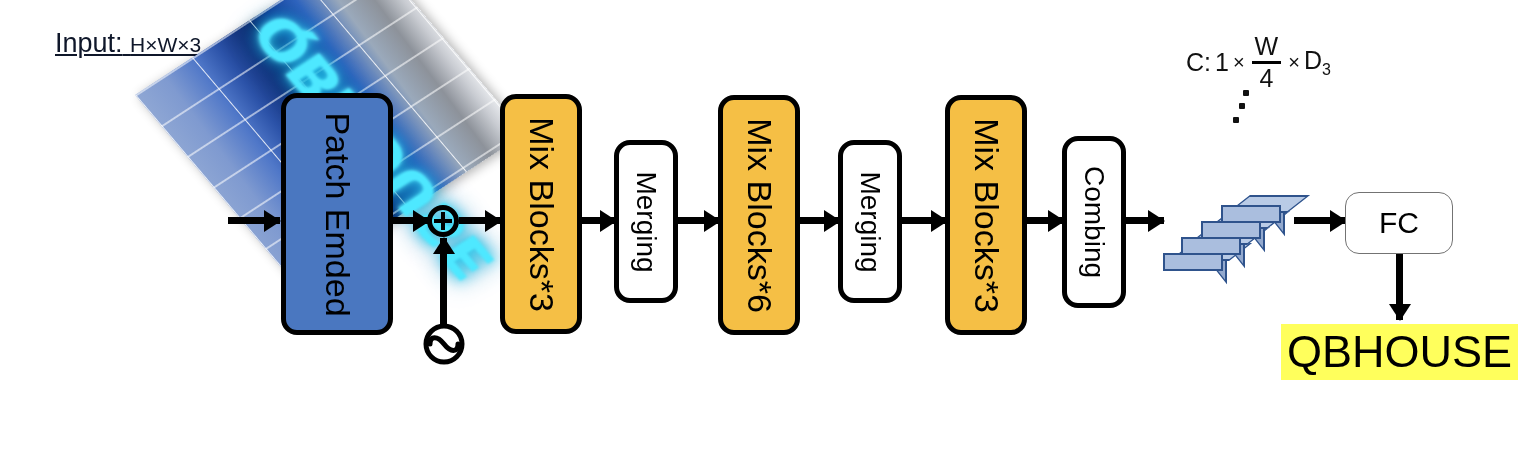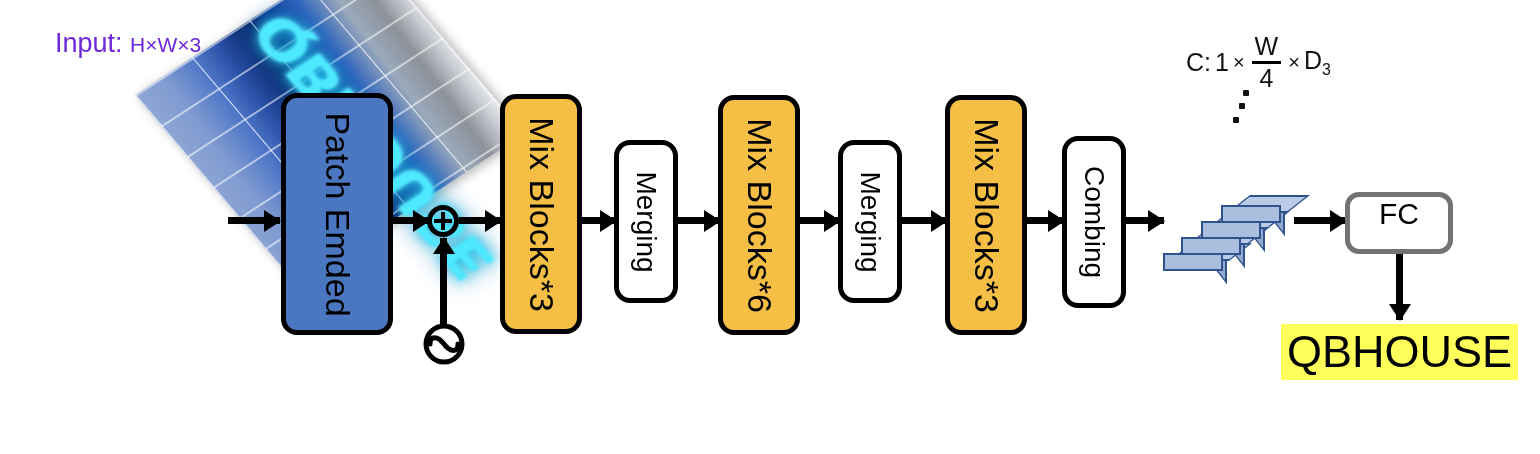--- a/index.html
+++ b/index.html
@@ -29,21 +29,21 @@
     letter-spacing:-1px;color:#4ee8ff;line-height:56px;text-align:center;
     text-shadow:0 0 9px #23cdf0, 0 0 18px #0d7fb8, 0 0 3px #bffaff;
     transform:scaleY(1.25);transform-origin:center;
     filter:blur(0.6px);
   }
   #input-grid{
     position:absolute;left:0;top:0;width:160px;height:250px;
     background:
       linear-gradient(to bottom, rgba(255,255,255,.85) 0 1px, transparent 1px 100%) 0 0/100% 62px;
   }
-  #input-label{left:55px;top:28px;font-size:27px;color:#6d28d9;white-space:nowrap;}
+  #input-label{left:55px;top:28px;font-size:27px;color:#0f172a;white-space:nowrap;text-decoration:underline;}
   #input-label .sub{font-size:21px;}
   .vdots{position:absolute;}
   .vdots i{display:block;width:6px;height:6px;background:#111;border-radius:1px;}
 
   
   .block{position:absolute;border:5px solid #000;border-radius:16px;box-sizing:border-box;
          display:flex;align-items:center;justify-content:center;}
   .block .vtext{
     transform:rotate(90deg);white-space:nowrap;
     font-size:34px;color:#000;letter-spacing:0px;
@@ -94,22 +94,22 @@
         line-height:1.0;vertical-align:middle;font-size:25px;margin:0 3px;}
   .frac .num{padding:0 3px;}
   .frac .bar{display:block;width:100%;height:3px;background:#000;margin:2px 0;}
   .frac .den{padding:0 3px;}
   #c-label .tim{font-size:20px;}
   #c-label .dsub{font-size:25px;}
   #c-label .dsub sub{font-size:16px;}
 
   
   #fc-box{left:1345px;top:192px;width:108px;height:62px;
-          border:5px solid #737373;border-radius:14px;background:#fff;box-sizing:border-box;
-          display:flex;align-items:flex-start;justify-content:center;font-size:30px;color:#000;}
+          border:1px solid #737373;border-radius:14px;background:#fff;box-sizing:border-box;
+          display:flex;align-items:center;justify-content:center;font-size:30px;color:#000;}
   #out-text{left:1281px;top:324px;background:#ffff5c;color:#000;
             font-size:45px;padding:2px 6px;letter-spacing:0px;white-space:nowrap;}
 </style>
 </head>
 <body>
 
 <div id="stage">
 
   <div class="abs" id="input-label">
     <span>Input:</span>

